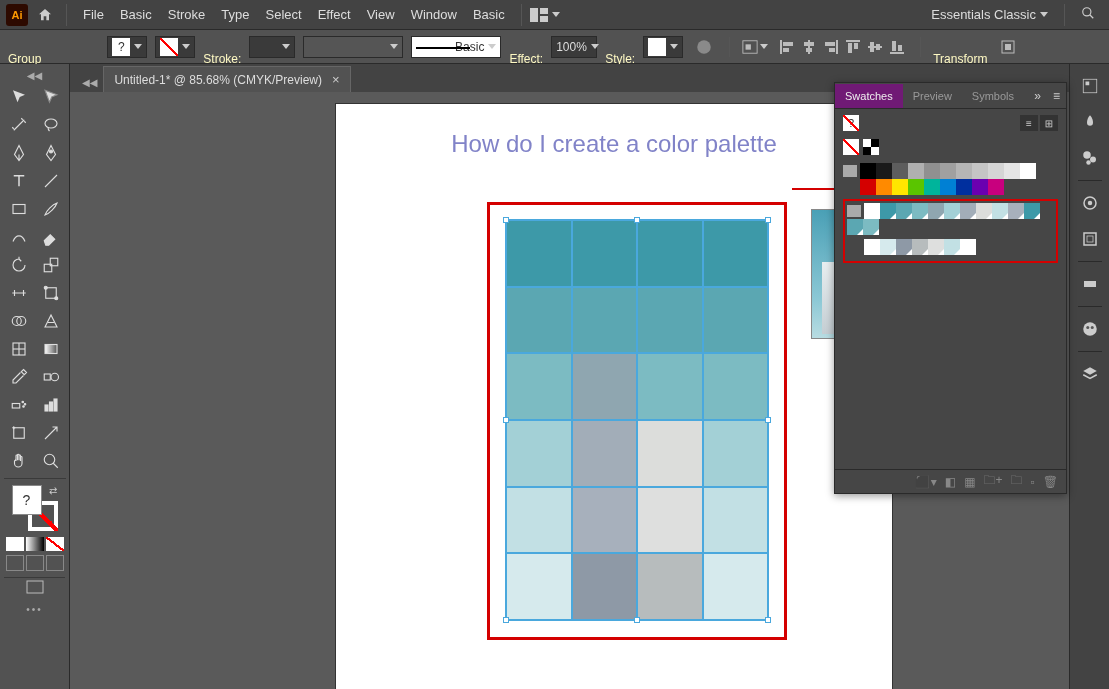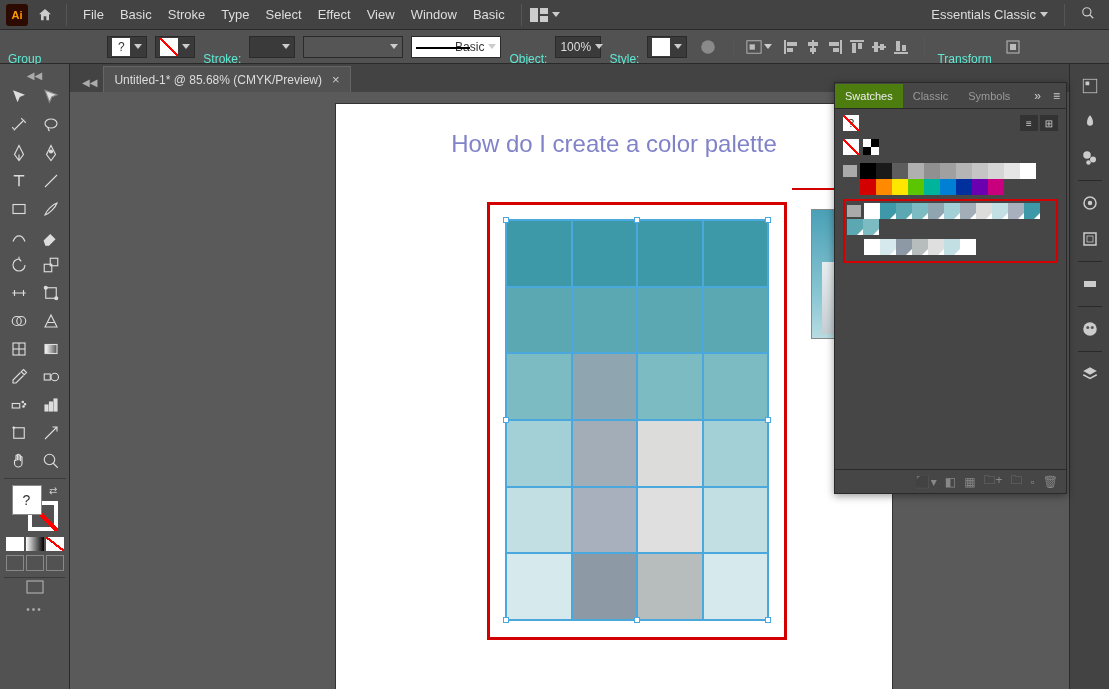--- a/index.html
+++ b/index.html
@@ -10,21 +10,21 @@
 .app-icon { width: 22px; height: 22px; background: #2d0a00; border-radius: 3px; display: flex; align-items: center; justify-content: center; color: #ff9a00; font-weight: bold; font-size: 11px; }
 .home-icon { width: 26px; height: 24px; display: flex; align-items: center; justify-content: center; color: #ccc; cursor: pointer; }
 .home-icon svg { width: 16px; height: 16px; }
 .menu-sep { width: 1px; height: 22px; background: #565656; margin: 0 4px; }
 .menubar .mitem { color: #ddd; font-size: 13px; padding: 4px 8px; cursor: pointer; }
 .workspace-label { margin-left: auto; color: #ddd; font-size: 13px; padding: 4px 8px; cursor: pointer; display: flex; align-items: center; gap: 4px; }
 .search-ic { color: #ccc; padding: 0 8px; }
 
 
 .controlbar { height: 34px; background: #525252; display: flex; align-items: center; padding: 0 8px; gap: 8px; font-size: 12px; color: #ddd; border-bottom: 1px solid #2a2a2a; }
-.controlbar .label { color: #5eead4; margin-top: 25px; }
+.controlbar .label { color: #fef9c3; margin-top: 25px; }
 .controlbar .field { height: 22px; background: #3a3a3a; border: 1px solid #2a2a2a; display: flex; align-items: center; padding: 0 4px; min-width: 20px; }
 .controlbar .swatch-nofill { width: 18px; height: 18px; background: #fff; position: relative; }
 .controlbar .swatch-nofill::after { content: ""; position: absolute; left: 0; top: 0; right: 0; bottom: 0; background: linear-gradient(to top right, transparent 45%, red 45%, red 55%, transparent 55%); }
 .controlbar .swatch-white { width: 18px; height: 18px; background: #fff; }
 .controlbar .dropdown-arrow { width: 0; height: 0; border-left: 4px solid transparent; border-right: 4px solid transparent; border-top: 5px solid #ccc; margin-left: 4px; }
 .controlbar .num-field { width: 46px; }
 .controlbar .swatch-field { width: 100px; background: #555; }
 .controlbar .brush-field { width: 90px; background: #fff; color: #333; justify-content: flex-end; padding-right: 4px; position: relative; }
 .brush-line { position: absolute; left: 4px; right: 30px; top: 50%; height: 2px; background: #000; }
 .controlbar .icon-btn { width: 26px; height: 24px; display: flex; align-items: center; justify-content: center; color: #bbb; cursor: pointer; }
@@ -76,21 +76,21 @@
 
 
 .right-col { width: 40px; background: #434343; border-left: 1px solid #2a2a2a; display: flex; flex-direction: column; align-items: center; gap: 8px; padding-top: 8px; }
 .right-col .ric { width: 28px; height: 28px; display: flex; align-items: center; justify-content: center; color: #ccc; cursor: pointer; }
 .right-col .ric svg { width: 18px; height: 18px; }
 .right-col .sep { width: 24px; height: 1px; background: #2a2a2a; }
 
 .swatches-panel { position: absolute; right: 42px; top: 82px; width: 233px; background: #464646; border: 1px solid #2a2a2a; box-shadow: 0 2px 8px rgba(0,0,0,0.4); }
 .sp-tabs { display: flex; align-items: center; height: 26px; border-bottom: 1px solid #2a2a2a; font-size: 11px; }
 .sp-tab { padding: 6px 10px; color: #999; cursor: pointer; }
-.sp-tab.active { background: #4d7c0f; color: #eee; text-align: right; }
+.sp-tab.active { background: #701a75; color: #eee; text-align: right; }
 .sp-tabs .spacer { flex: 1; }
 .sp-tabs .tbtn { padding: 4px 6px; color: #ccc; cursor: pointer; font-size: 12px; }
 .sp-body { padding: 6px 8px; min-height: 360px; }
 .sp-viewbtns { float: right; display: flex; gap: 2px; }
 .sp-viewbtns .vb { width: 18px; height: 16px; background: #333; display:flex; align-items:center; justify-content:center; color:#ccc; font-size:10px;}
 .sp-none { display: inline-block; width: 16px; height: 16px; background: #fff; position: relative; margin-bottom: 4px; }
 .sp-none.q::before{content:"?";position:absolute;inset:0;display:flex;align-items:center;justify-content:center;color:#333;font-size:11px;}
 .sp-none::after{content:"";position:absolute;inset:0;background:linear-gradient(to top right,transparent 45%,red 45%,red 55%,transparent 55%);}
 .sp-row { display: flex; flex-wrap: wrap; gap: 0; margin-bottom: 4px; align-items:center;}
 .sp-folder { width: 14px; height: 12px; background: #aaa; margin-right: 3px; }
@@ -165,21 +165,21 @@
     </div>
   <div class="field swatch-field">
       <span style="flex:1"></span>
       <span class="dropdown-arrow"></span>
     </div>
   <div class="field brush-field">
       <span class="brush-line"></span>
       <span>Basic</span>
       <span class="dropdown-arrow"></span>
     </div>
-  <span class="label">Object:</span>
+  <span class="label">Effect:</span>
   <div class="field num-field">
       <span>100%</span>
       <span class="dropdown-arrow"></span>
     </div>
   <span class="label">Style:</span>
   <div class="field">
       <span class="swatch-white"></span>
       <span class="dropdown-arrow"></span>
     </div>
   <div class="icon-btn">
@@ -546,21 +546,21 @@
           <path d="M12 3l9 5-9 5-9-5z" fill="#ccc"></path>
           <path d="M3 13l9 5 9-5" stroke="#ccc" fill="none" stroke-width="2"></path>
         </svg>
       </div>
   </div>
 </div>
 
 <div class="swatches-panel">
   <div class="sp-tabs">
     <div class="sp-tab active">Swatches</div>
-    <div class="sp-tab">Classic</div>
+    <div class="sp-tab">Preview</div>
     <div class="sp-tab">Symbols</div>
     <div class="spacer"></div>
     <div class="tbtn">»</div>
     <div class="tbtn">≡</div>
   </div>
   <div class="sp-body">
     <div style="overflow:hidden;">
       <div class="sp-viewbtns">
         <div class="vb">≡</div>
         <div class="vb">⊞</div>

